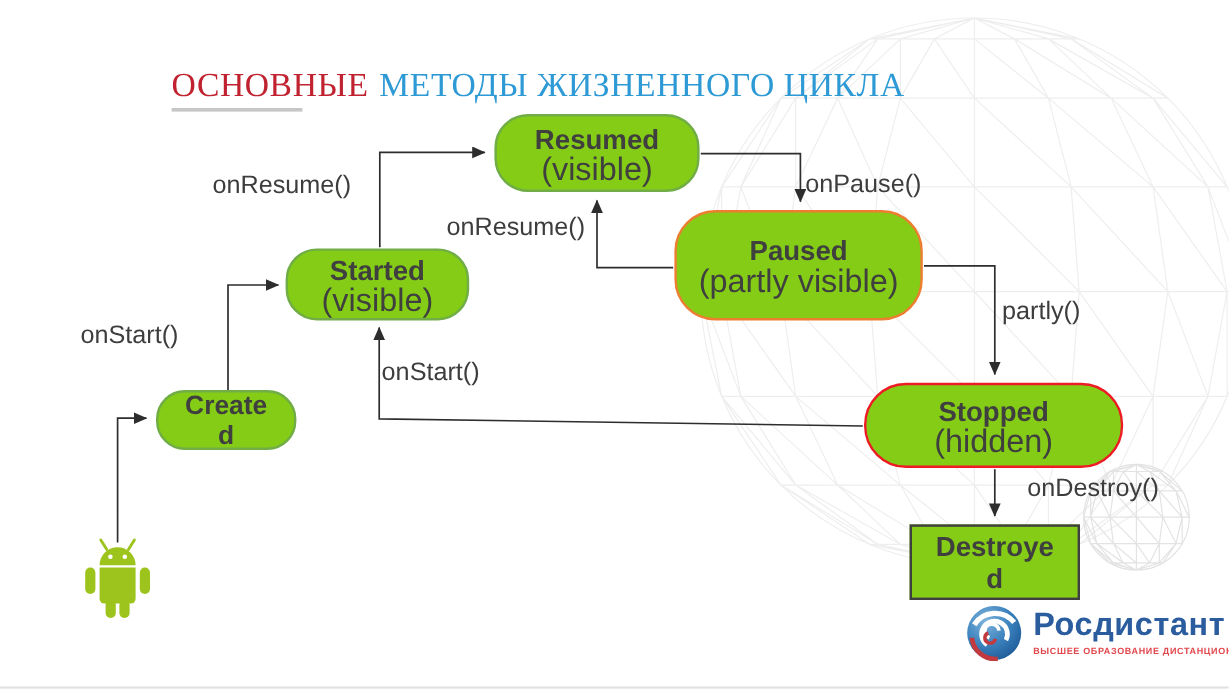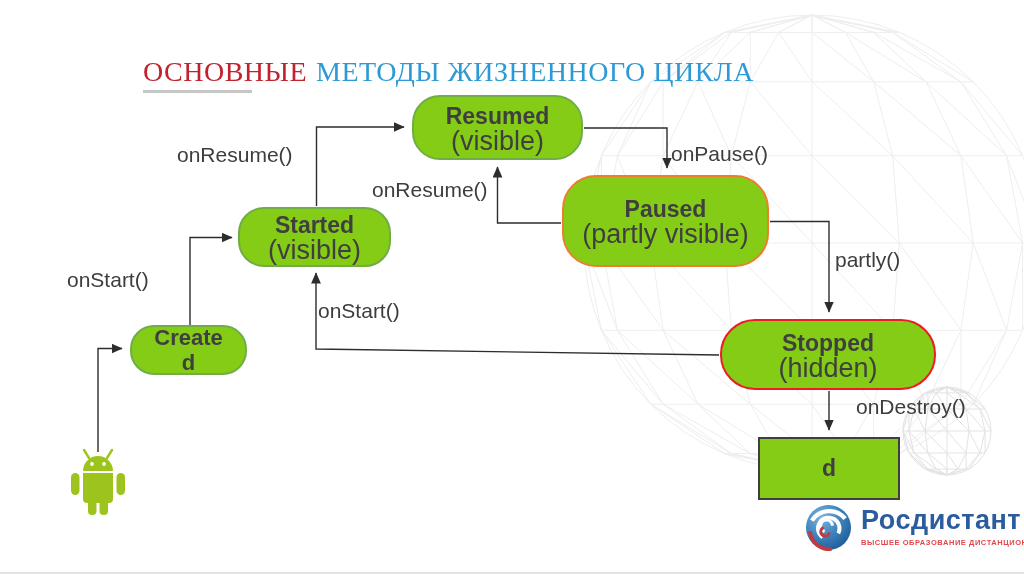--- a/index.html
+++ b/index.html
@@ -106,20 +106,21 @@
   </div>
   <div class="node n-paused" style="border-color: rgb(237, 125, 49);">
     <div class="nt">Paused</div>
     <div class="ns">(partly visible)</div>
   </div>
   <div class="node n-stopped" style="border-color: rgb(237, 28, 36);">
     <div class="nt">Stopped</div>
     <div class="ns">(hidden)</div>
   </div>
   <div class="node n-destroyed" style="border-color: rgb(63, 63, 63);">
+    <div class="nt">Destroye</div>
     <div class="nt">d</div>
   </div>
 
   <div class="edge-label l-onstart1">onStart()</div>
   <div class="edge-label l-onstart2">onStart()</div>
   <div class="edge-label l-onresume1">onResume()</div>
   <div class="edge-label l-onresume2">onResume()</div>
   <div class="edge-label l-onpause">onPause()</div>
   <div class="edge-label l-onstop">partly()</div>
   <div class="edge-label l-ondestroy">onDestroy()</div>

